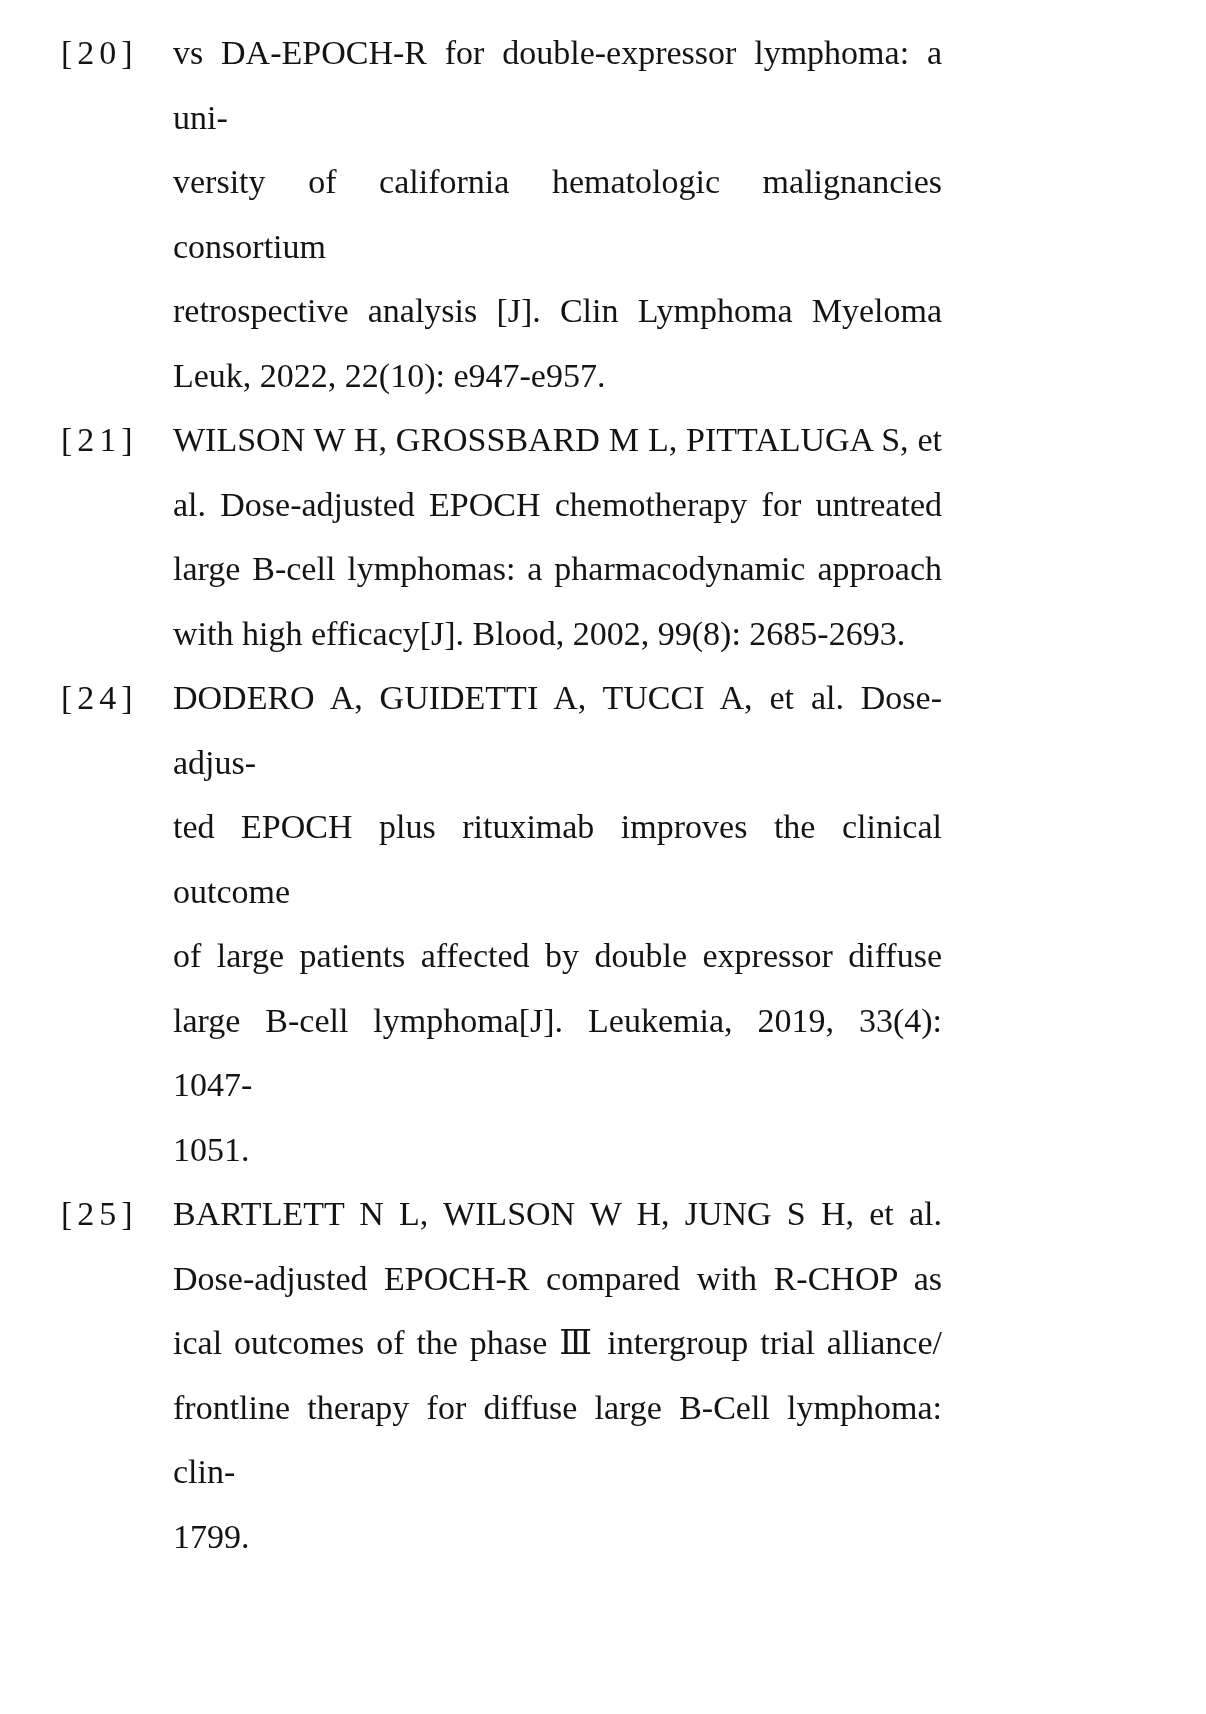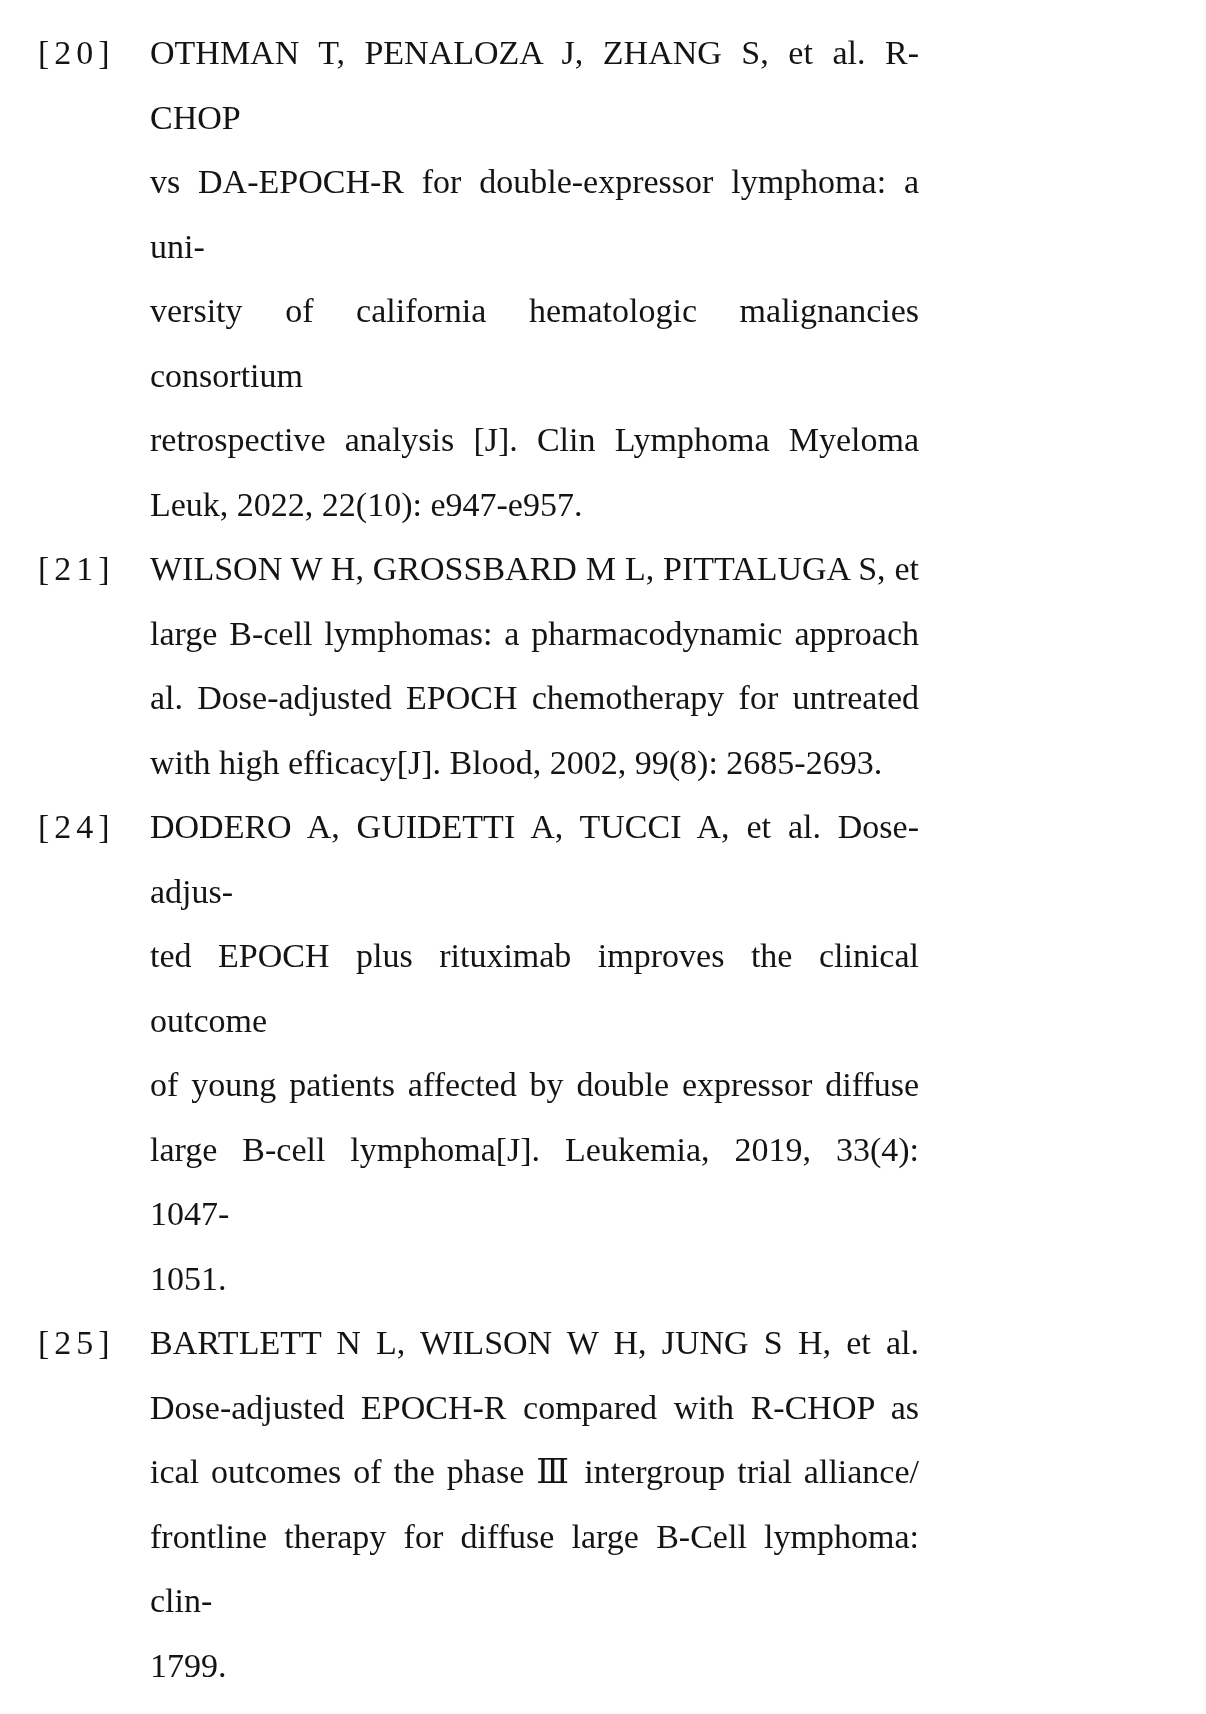--- a/index.html
+++ b/index.html
@@ -12,20 +12,21 @@
     background: #ffffff;
     color: #141414;
     font-family: "Liberation Serif", "DejaVu Serif", serif;
     font-size: 34px;
     overflow: hidden;
   }
   .page {
     box-sizing: border-box;
     width: 982px;
     padding: 21px 63px 0 38px;
+    margin-left: 23px;
   }
   .ref {
     display: flex;
     align-items: flex-start;
   }
   .ref-num {
     flex: 0 0 112px;
     line-height: 64.5px;
     letter-spacing: 5px;
     white-space: nowrap;
@@ -45,46 +46,45 @@
   }
 </style>
 </head>
 <body>
 
 <div class="page">
 
   <div class="ref">
     <span class="ref-num">[20]</span>
     <div class="ref-body">
-      <div class="ref-line">OTHMAN T, PENALOZA J, ZHANG S, et al. R-CHOP</div>
       <div class="ref-line">vs DA-EPOCH-R for double-expressor lymphoma: a uni-</div>
       <div class="ref-line">versity of california hematologic malignancies consortium</div>
       <div class="ref-line">retrospective analysis [J]. Clin Lymphoma Myeloma</div>
       <div class="ref-line last">Leuk, 2022, 22(10): e947-e957.</div>
     </div>
   </div>
 
   <div class="ref">
     <span class="ref-num">[21]</span>
     <div class="ref-body">
       <div class="ref-line">WILSON W H, GROSSBARD M L, PITTALUGA S, et</div>
+      <div class="ref-line">al. Dose-adjusted EPOCH chemotherapy for untreated</div>
       <div class="ref-line">large B-cell lymphomas: a pharmacodynamic approach</div>
-      <div class="ref-line">al. Dose-adjusted EPOCH chemotherapy for untreated</div>
       <div class="ref-line last">with high efficacy[J]. Blood, 2002, 99(8): 2685-2693.</div>
     </div>
   </div>
 
 
 
   <div class="ref">
     <span class="ref-num">[24]</span>
     <div class="ref-body">
       <div class="ref-line">DODERO A, GUIDETTI A, TUCCI A, et al. Dose-adjus-</div>
       <div class="ref-line">ted EPOCH plus rituximab improves the clinical outcome</div>
-      <div class="ref-line">of young patients affected by double expressor diffuse</div>
+      <div class="ref-line">of large patients affected by double expressor diffuse</div>
       <div class="ref-line">large B-cell lymphoma[J]. Leukemia, 2019, 33(4): 1047-</div>
       <div class="ref-line last">1051.</div>
     </div>
   </div>
 
   <div class="ref">
     <span class="ref-num">[25]</span>
     <div class="ref-body">
       <div class="ref-line">BARTLETT N L, WILSON W H, JUNG S H, et al.</div>
       <div class="ref-line">Dose-adjusted EPOCH-R compared with R-CHOP as</div>

